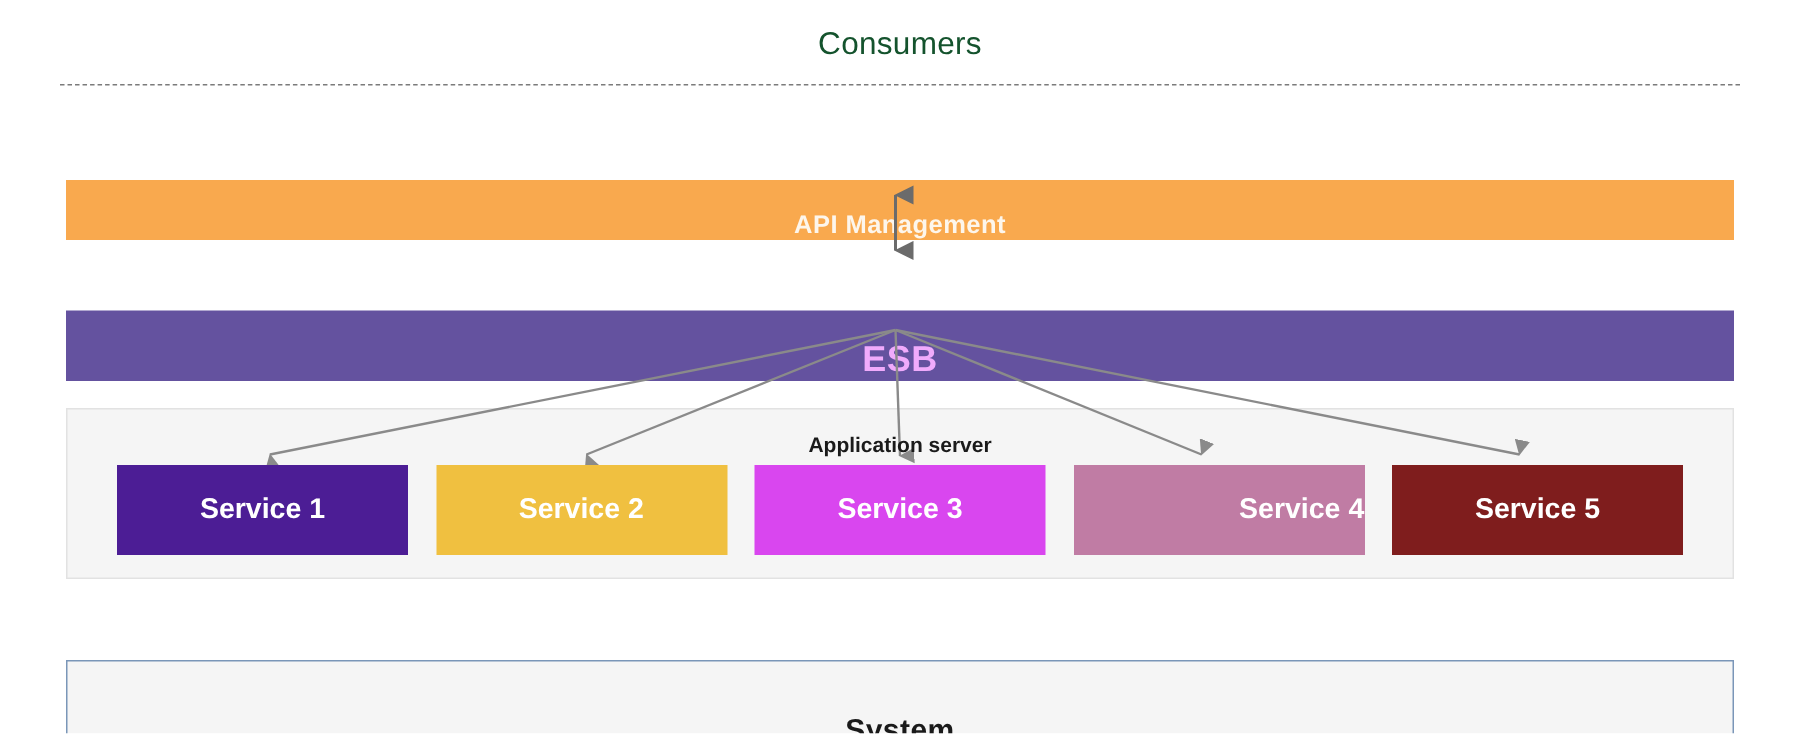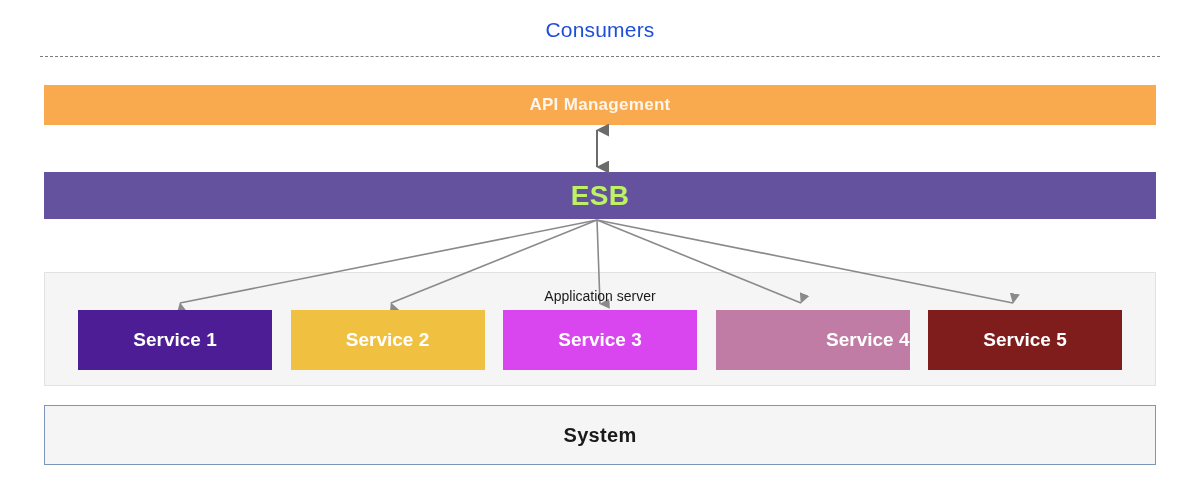--- a/index.html
+++ b/index.html
@@ -20,39 +20,40 @@
   }
 
   
   .consumers-label {
     position: absolute;
     left: 0;
     top: 18px;
     width: 1200px;
     text-align: center;
     font-size: 21px;
-    color: #1d4ed8;
+    color: #14532d;
     letter-spacing: 0.2px;
   }
   .consumers-divider {
     position: absolute;
     left: 40px;
     top: 56px;
     width: 1120px;
     height: 0;
     border-top: 1.5px dashed #7b7b7b;
   }
 
   
   .band {
     position: absolute;
     display: flex;
-    align-items: center;
+    align-items: flex-end;
     justify-content: center;
     box-sizing: border-box;
+    margin-top: 35px;
   }
   .band-label {
     font-weight: bold;
     letter-spacing: 0.3px;
   }
 
   .band-api {
     left: 44px;
     top: 85px;
     width: 1112px;
@@ -65,22 +66,22 @@
   }
 
   .band-esb {
     left: 44px;
     top: 172px;
     width: 1112px;
     height: 47px;
     background: #64529f;
   }
   .band-esb .band-label {
-    font-size: 28px;
-    color: #bef264;
+    font-size: 24px;
+    color: #f0abfc;
   }
 
   
   .band-system {
     left: 44px;
     top: 405px;
     width: 1112px;
     height: 60px;
     background: #f5f5f5;
     border: 1.5px solid #7a96b8;
@@ -101,21 +102,21 @@
     border: 1px solid #e2e2e2;
     box-sizing: border-box;
   }
   .appserver-title {
     position: absolute;
     left: 0;
     top: 15px;
     width: 100%;
     text-align: center;
     font-size: 14px;
-    font-weight: normal;
+    font-weight: bold;
     color: #1a1a1a;
     z-index: 3;
   }
 
   
   .service-row {
     position: absolute;
     left: 78px;
     top: 310px;
     width: 1044px;

